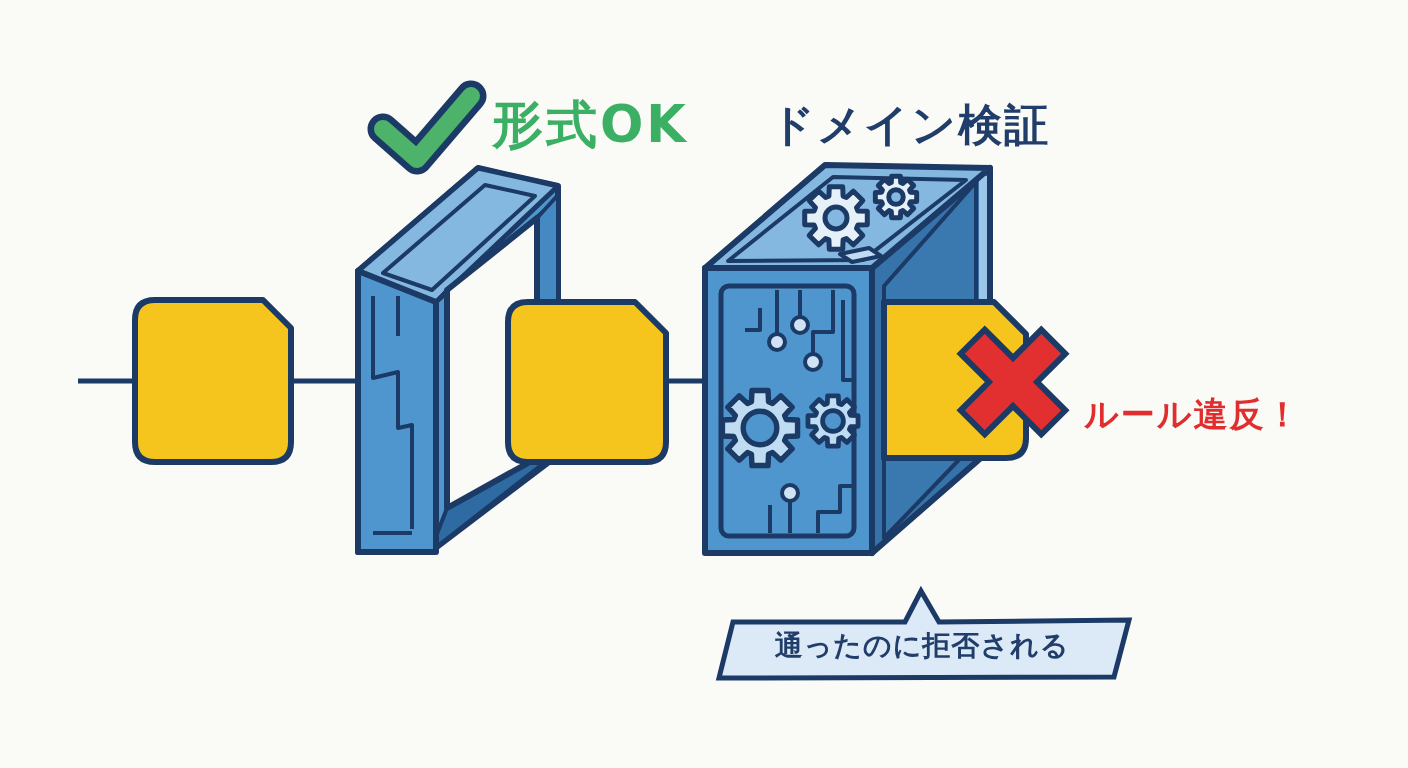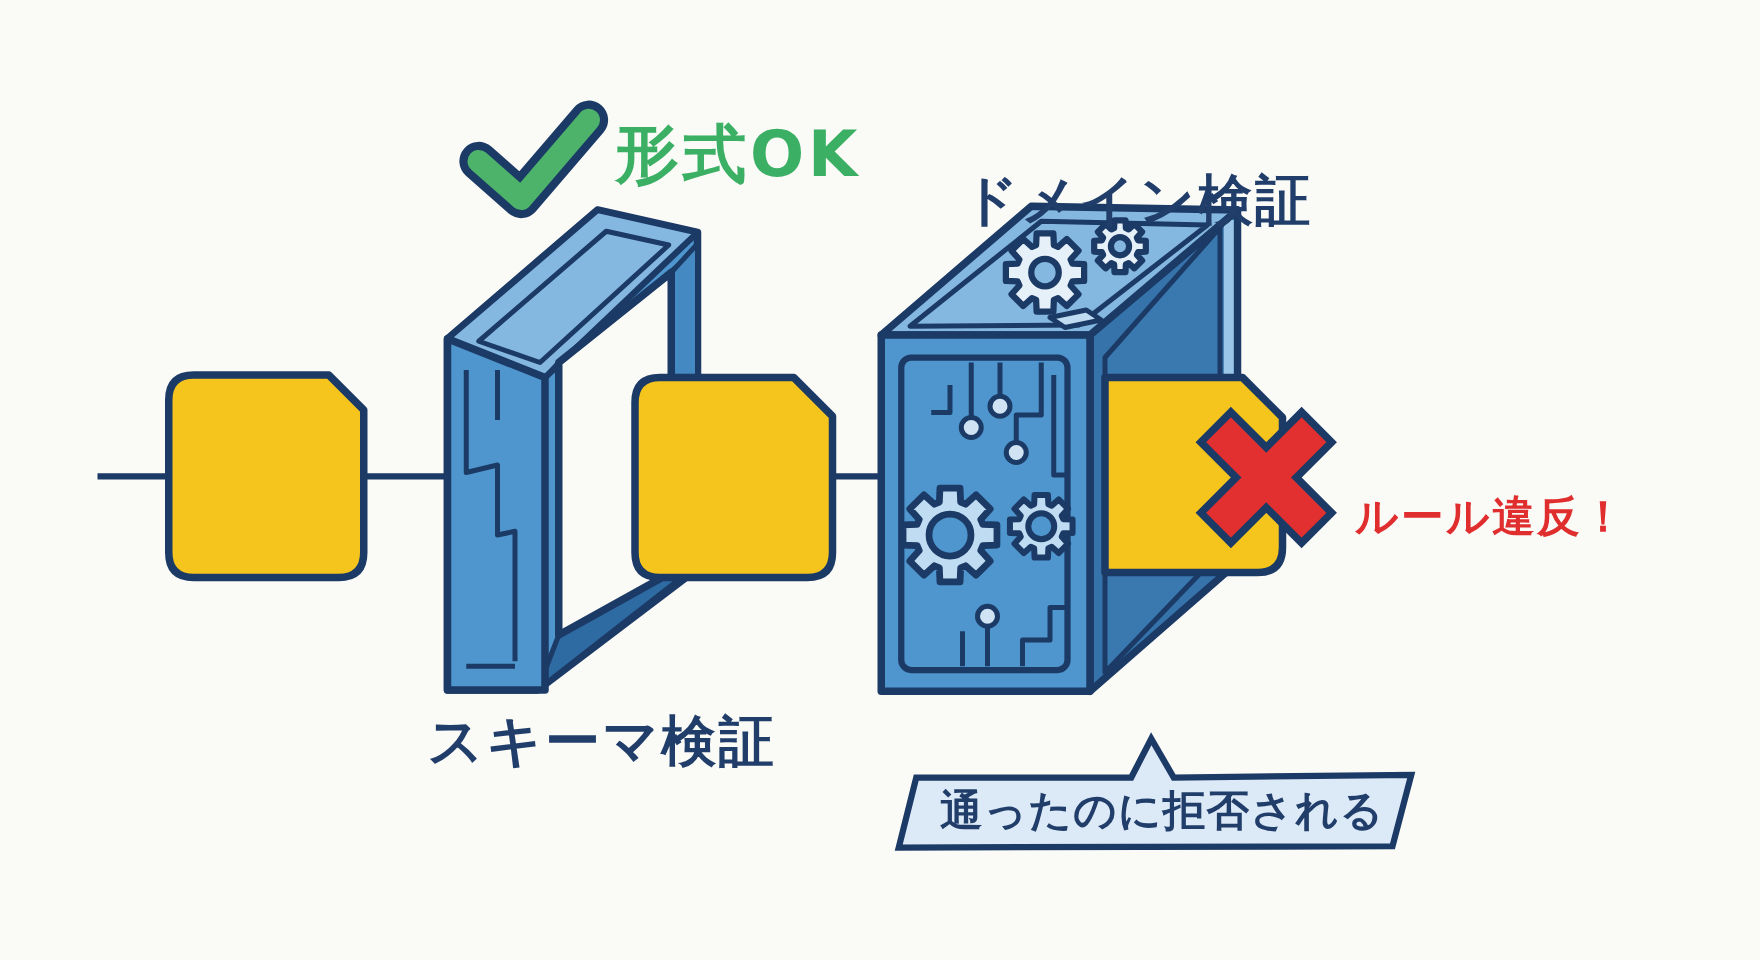--- a/index.html
+++ b/index.html
@@ -15,24 +15,24 @@
     position:absolute;
     font-weight:700;
     letter-spacing:2px;
     white-space:nowrap;
     line-height:1.1;
   }
   .lbl-navy{color:#213E6B;}
   .lbl-green{color:#3BB065;}
   .lbl-red{color:#E02E2E;}
   .lbl-schema{left:342px;top:570px;font-size:44px;}
-  .lbl-domain{left:770px;top:101px;font-size:44px;margin-top:36px;}
+  .lbl-domain{left:770px;top:101px;font-size:44px;}
   .lbl-formatok{left:492px;top:97px;font-size:51px;letter-spacing:3px;}
   .lbl-violation{left:1084px;top:368px;font-size:34px;margin-top:28px;}
-  .lbl-callout{left:752px;top:631px;width:396px;text-align:left;font-size:34px;letter-spacing:1px;}
+  .lbl-callout{left:724px;top:631px;width:396px;text-align:center;font-size:28px;letter-spacing:1px;}
 </style>
 </head>
 <body>
 
 <div id="stage">
 
   <svg id="art" width="1408" height="768" viewBox="0 0 1408 768">
     <defs>
       <path id="gear" d="M21.9,-7.1 L31.3,-6.7 L31.3,6.7 L21.9,7.1
         L20.5,10.4 L26.8,17.4 L17.4,26.8 L10.4,20.5
@@ -148,18 +148,17 @@
 
     <g>
       <path d="M733,622 L905,622 L921,591 L939,622 L1129,620 L1114,677 L719,678 Z" fill="#DCE9F6" stroke="#1C3A66" stroke-width="5" stroke-linejoin="miter"></path>
     </g>
   </svg>
 
   <div class="lbl lbl-green lbl-formatok">形式OK</div>
 
   <div class="lbl lbl-navy lbl-domain">ドメイン検証</div>
 
-  <div class="lbl lbl-navy lbl-schema">スキーマ検証</div>
 
   <div class="lbl lbl-red lbl-violation">ルール違反！</div>
 
   <div class="lbl lbl-navy lbl-callout">通ったのに拒否される</div>
 </div>
 
 </body></html>

